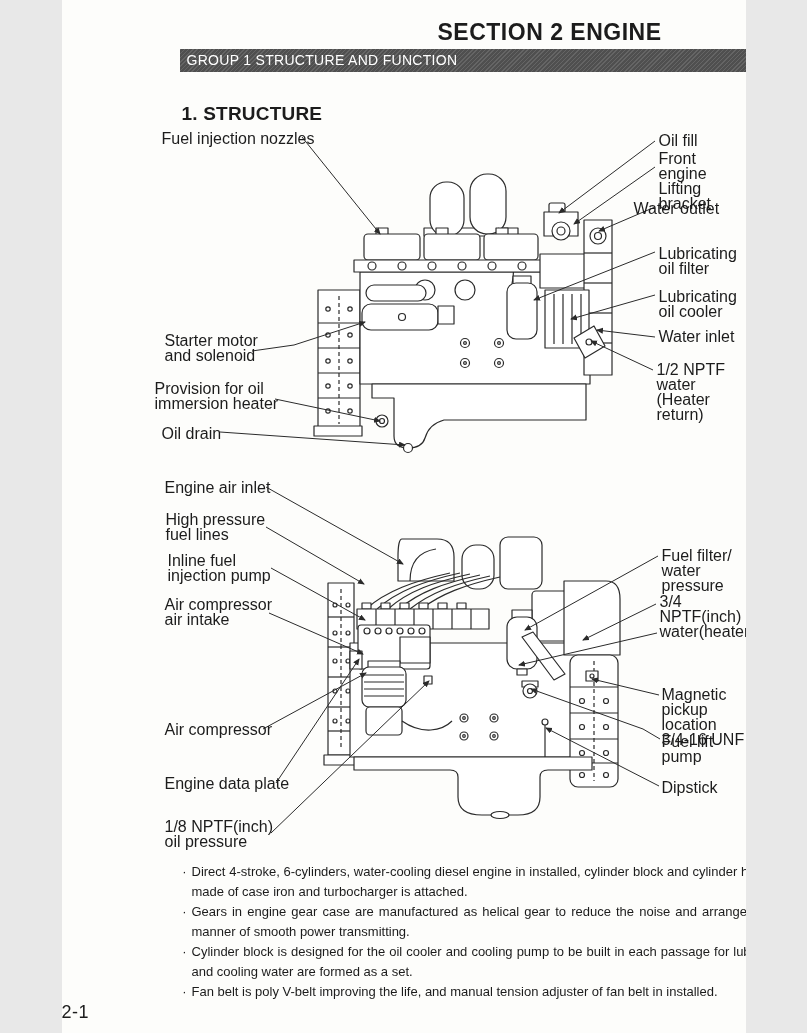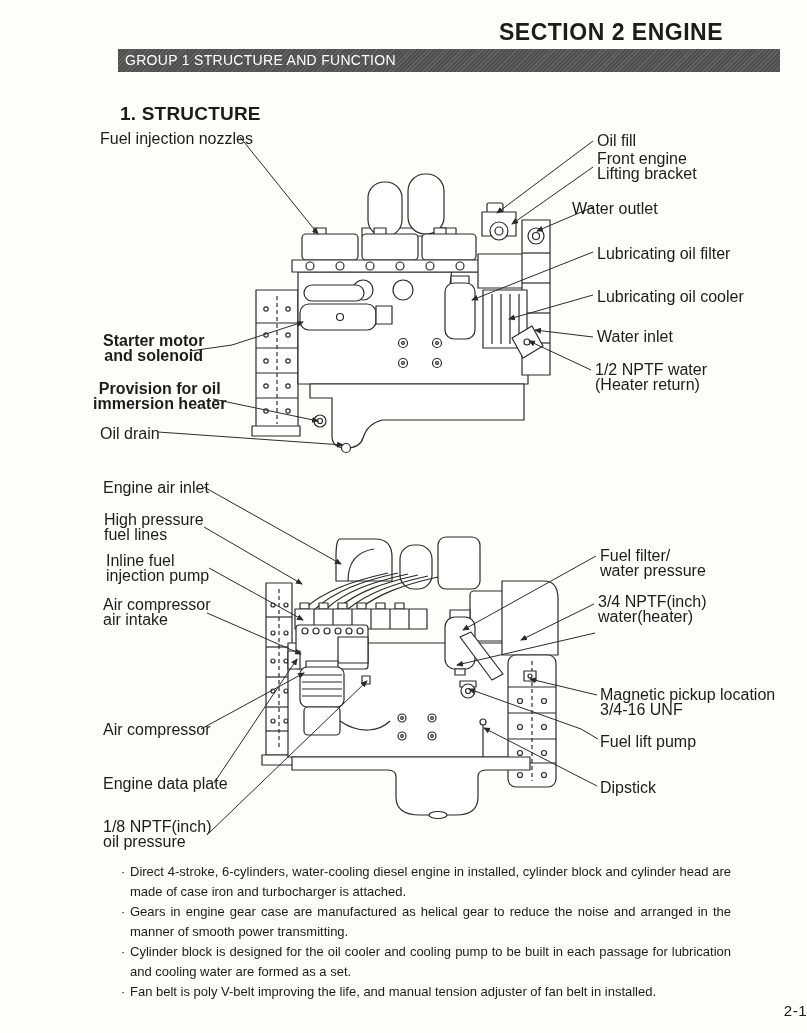--- a/index.html
+++ b/index.html
@@ -1,17 +1,17 @@
 <!DOCTYPE html>
 <html><head>
 <meta charset="utf-8">
 <style>
   html,body{margin:0;padding:0;background:#e8e8e8;}
   .page{
-    position:relative;width:807px;height:1033px;margin:0 auto;
+    position:relative;width:684px;height:1033px;margin:0 auto;
     background:#fdfdfb;color:#1c1c1c;
     font-family:"Liberation Sans","DejaVu Sans",sans-serif;
     overflow:hidden;
   }
   .section-title{
     position:absolute;top:19px;right:84px;
     font-size:23px;font-weight:bold;letter-spacing:0.5px;
   }
   .group-bar{
     position:absolute;left:118px;top:49px;width:662px;height:23px;
@@ -23,30 +23,30 @@
     line-height:23px;padding-left:7px;letter-spacing:0.3px;
   }
   .structure-heading{
     position:absolute;left:120px;top:103px;
     font-size:19px;font-weight:bold;letter-spacing:0.2px;
   }
   .callout{
     position:absolute;font-size:16px;line-height:15px;
     white-space:pre-line;
   }
-  .center{text-align:center;font-weight:bold;}
+  .center{}
   .engine-svg{position:absolute;}
   .leaders{position:absolute;left:0;top:0;width:807px;height:1033px;pointer-events:none;}
   .notes{position:absolute;left:116px;top:862px;width:615px;}
   .note{display:flex;font-size:13px;line-height:20px;}
   .note .b{flex:0 0 auto;width:14px;text-align:center;}
   .note .t{flex:1 1 auto;text-align:justify;}
   .pageno{
     position:absolute;top:1002px;left:0;width:100%;
-    text-align:right;font-size:15px;letter-spacing:0.5px;
+    text-align:left;font-size:18px;letter-spacing:0.5px;
   }
   svg line, svg path, svg rect, svg circle, svg ellipse, svg polygon, svg polyline{
     vector-effect:non-scaling-stroke;
   }
 </style>
 </head>
 <body>
 
 <div class="page">
 

